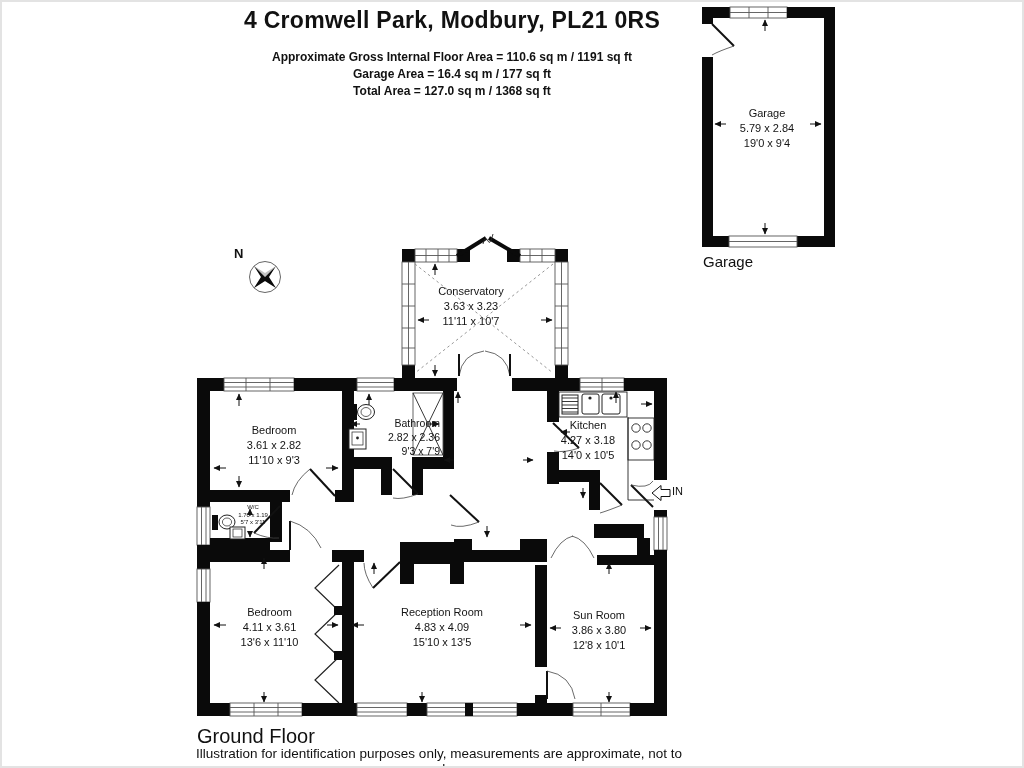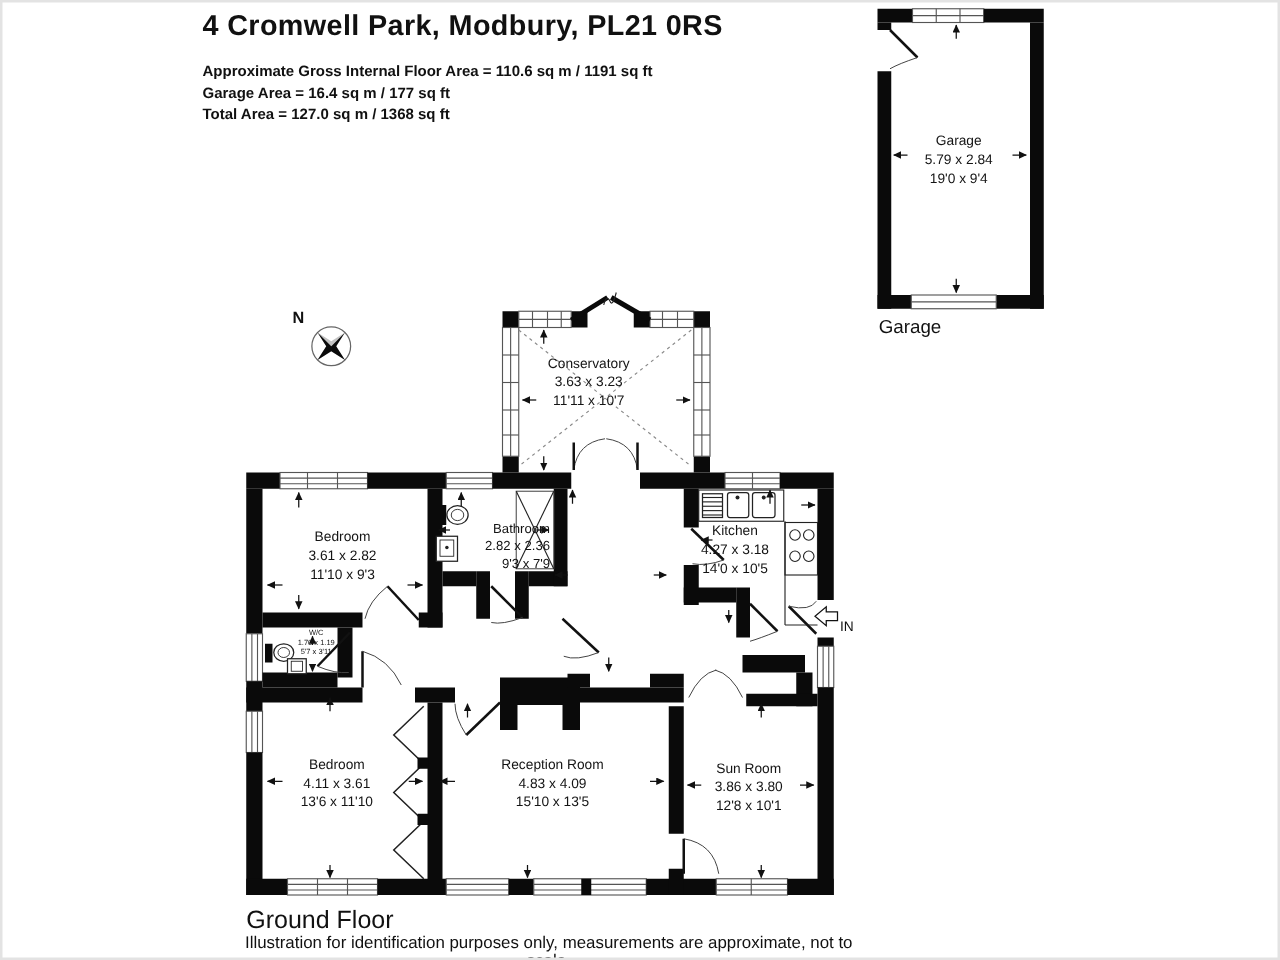--- a/index.html
+++ b/index.html
@@ -13,31 +13,31 @@
   .glass{stroke:#555;stroke-width:0.9;fill:none;}
   .winbox{fill:#fff;stroke:#555;stroke-width:0.9;}
   .dash{stroke:#8a8a8a;stroke-width:0.9;stroke-dasharray:2.5,3;fill:none;}
   .leaf{stroke:#111;stroke-width:2;fill:none;}
   .swing{stroke:#444;stroke-width:0.8;fill:none;}
   .arrow{stroke:#111;stroke-width:1;fill:none;marker-end:url(#ar);}
   .roof{stroke:#0a0a0a;stroke-width:4;fill:none;}
   .fixture{fill:#fff;stroke:#222;stroke-width:1;}
   .zig{stroke:#222;stroke-width:1.2;fill:none;}
   
-  .title{position:absolute;left:160px;top:5px;width:580px;
+  .title{position:absolute;left:160px;top:5px;width:580px;text-align:center;
          font-size:23px;font-weight:bold;letter-spacing:0.3px;}
-  .areas{position:absolute;left:160px;top:47px;width:580px;text-align:left;
+  .areas{position:absolute;left:160px;top:47px;width:580px;text-align:center;
          font-size:12px;font-weight:bold;line-height:17px;}
   .rl{position:absolute;text-align:center;font-size:11px;line-height:15px;color:#141414;}
   .rl-sm{position:absolute;text-align:center;font-size:6px;line-height:7.5px;color:#141414;}
   .bath{font-size:10.5px;line-height:14px;text-align:right;}
   .caption-garage{position:absolute;left:701px;top:251px;font-size:15px;}
   .caption-floor{position:absolute;left:195px;top:723px;font-size:20px;}
   .disclaimer{position:absolute;left:187px;top:744px;width:500px;text-align:center;font-size:13.5px;}
-  .in-label{position:absolute;left:670px;top:494px;font-size:11px;}
+  .in-label{position:absolute;left:670px;top:483px;font-size:11px;}
   .n-label{position:absolute;left:232px;top:244px;font-size:13px;font-weight:bold;}
 </style>
 </head>
 <body>
 
 <div class="page">
 
   <svg class="plan-svg" width="1024" height="768" viewBox="0 0 1024 768">
     <defs>
       <marker id="ar" markerWidth="8" markerHeight="8" refX="6" refY="3" orient="auto">

